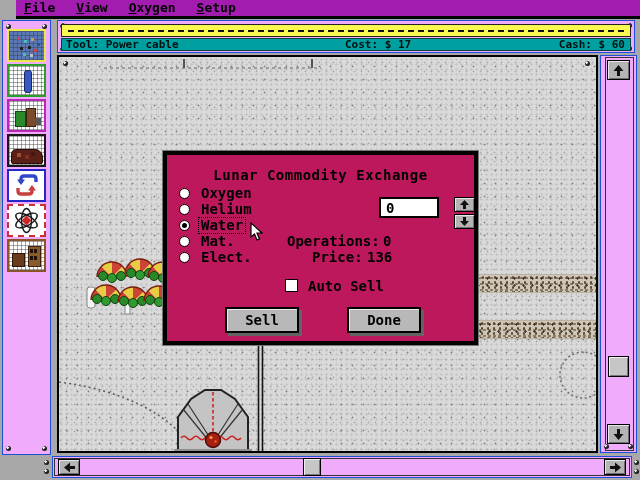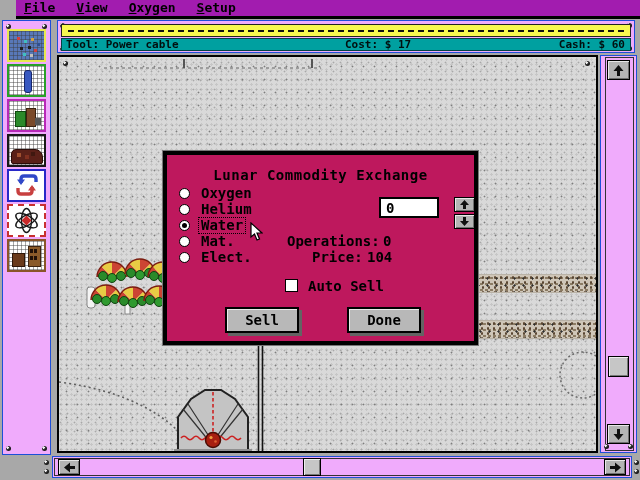--- a/index.html
+++ b/index.html
@@ -310,21 +310,21 @@
       <svg width="11" height="9" viewBox="0 0 11 9">
         <path d="M5.5 9 L10 4 H7 V0 H4 V4 H1 Z" fill="#101010"></path>
       </svg>
     </div>
   </div>
 
   <span class="dlg-label" style="left:120px;top:79px">Operations:</span>
   <span class="dlg-label" style="left:216px;top:79px">0</span>
 
   <span class="dlg-label" style="left:145px;top:95px">Price:</span>
-  <span class="dlg-label" style="left:200px;top:95px">104</span>
+  <span class="dlg-label" style="left:200px;top:95px">136</span>
 
   <span class="checkbox"></span>
   <span class="dlg-label" style="left:141px;top:124px">Auto Sell</span>
 
   <button id="done-btn" class="dlg-btn">Done</button>
   <button id="sell-btn" class="dlg-btn">Sell</button>
 </div>
 
 <svg class="abs" style="left:250px;top:222px;z-index:50" width="13" height="19" viewBox="0 0 13 19">
   <path d="M1 1 L1 15 L4.5 12 L7 18 L9.5 17 L7 11 L12 11 Z" fill="#ffffff" stroke="#000" stroke-width="1.2"></path>

